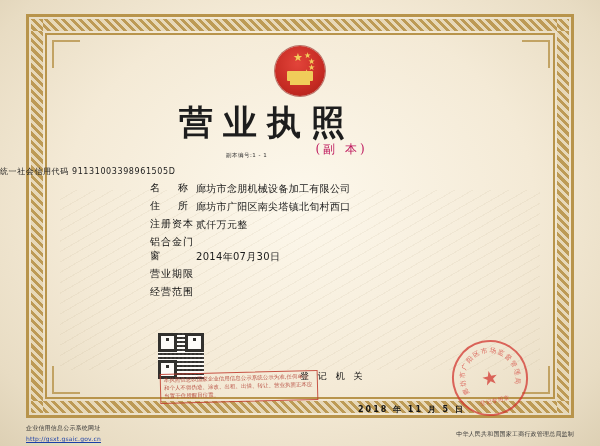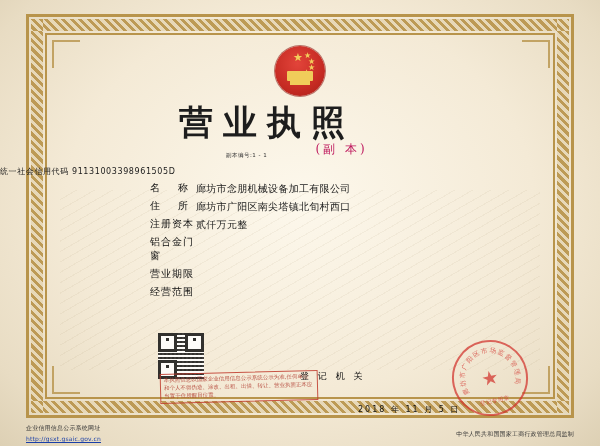--- a/index.html
+++ b/index.html
@@ -263,20 +263,21 @@
     font-size: 9px;
     letter-spacing: 3px;
     color: #151515;
   }
   .date-line {
     position: absolute;
     left: 358px; top: 404px;
     font-size: 8px;
     letter-spacing: 2px;
     color: #151515;
+    font-weight: bold;
   }
   
   .footer-left {
     position: absolute;
     left: 26px; top: 424px;
     font-size: 6px;
     color: #333;
     letter-spacing: .2px;
   }
   .footer-left .url {
@@ -345,20 +346,21 @@
     <div class="field">
       <div class="lab">住　所</div>
       <div class="val">廊坊市广阳区南尖塔镇北旬村西口</div>
     </div>
     <div class="field">
       <div class="lab" style="letter-spacing:1px;">注册资本</div>
       <div class="val">贰仟万元整</div>
     </div>
     <div class="field">
       <div class="lab" style="letter-spacing:1px;">铝合金门窗</div>
+      <div class="val">2014年07月30日</div>
     </div>
     <div class="field">
       <div class="lab" style="letter-spacing:1px;">营业期限</div>
       <div class="val"></div>
     </div>
     <div class="field scope">
       <div class="lab" style="letter-spacing:1px;">经营范围</div>
     </div>
   </div>
 

